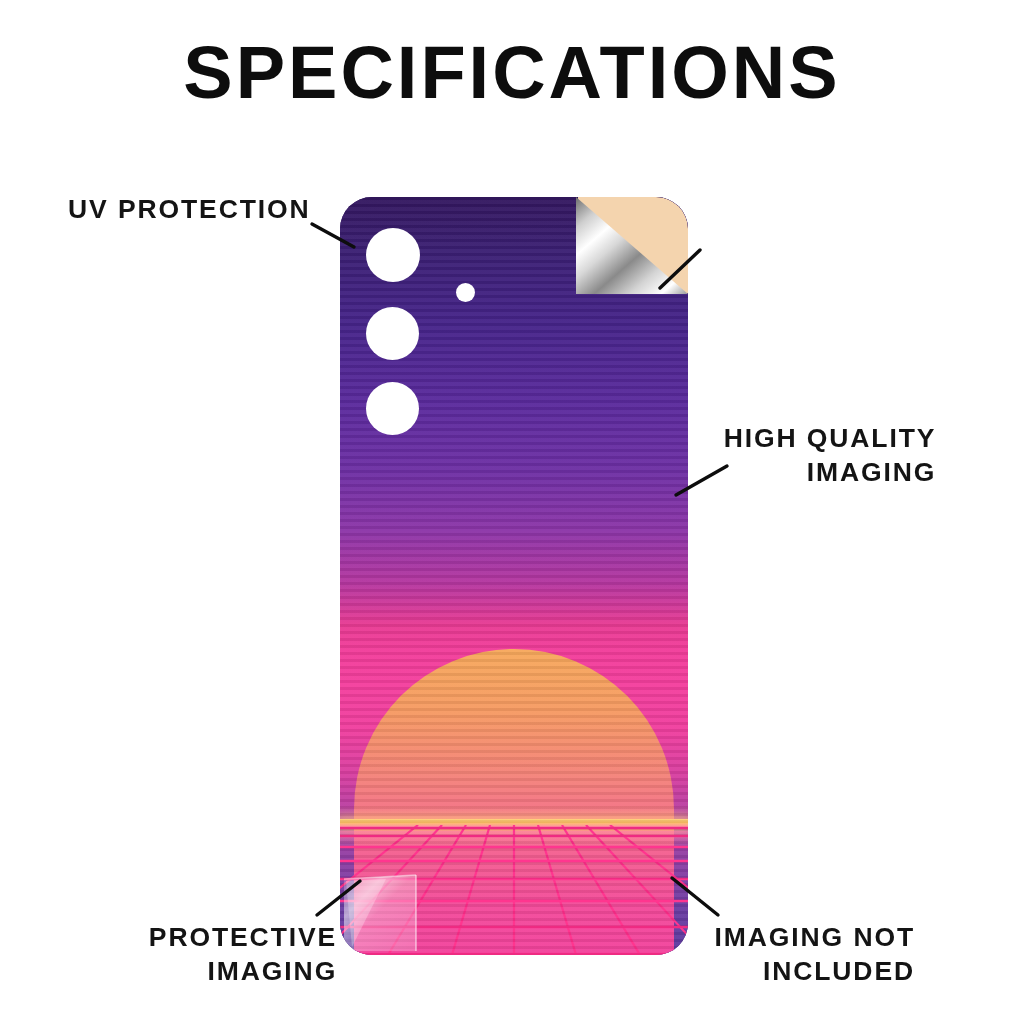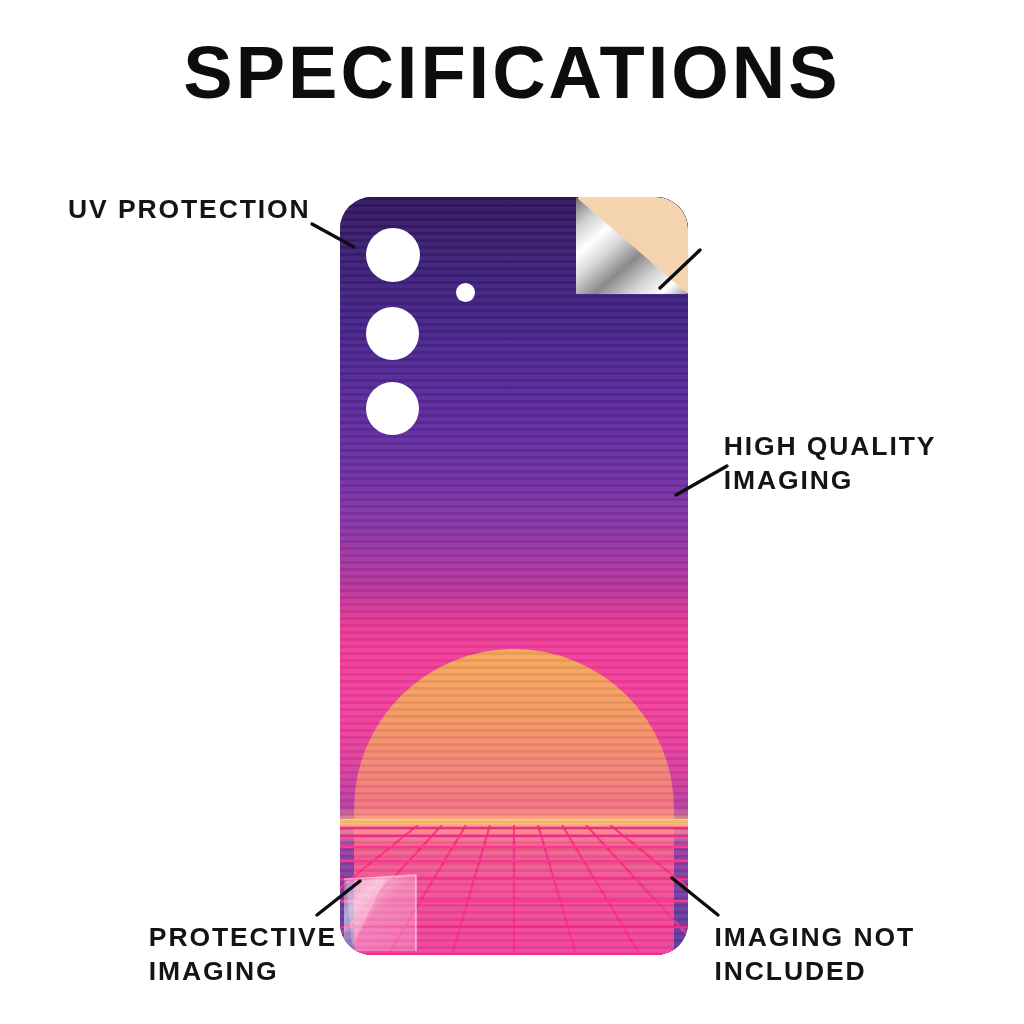--- a/index.html
+++ b/index.html
@@ -29,25 +29,25 @@
     position:absolute;
     font-size:26.5px;
     font-weight:bold;
     letter-spacing:1.9px;
     color:#141414;
     line-height:1.28;
     white-space:nowrap;
   }
   .label.l-uv{left:68px;top:193px;text-align:left;}
   .label.l-3m{left:703px;top:210px;text-align:left;}
-  .label.l-hq{left:728px;top:422px;text-align:center;margin-top:8px;}
+  .label.l-hq{left:728px;top:422px;text-align:center;}
   .label.l-pl{left:148px;top:921px;text-align:center;}
   .label.l-dni{left:720px;top:921px;text-align:center;}
   .label .l2{display:block;}
-  .label.l-hq .l2, .label.l-pl .l2, .label.l-dni .l2{text-align:left;}
+  .label.l-hq .l2, .label.l-pl .l2, .label.l-dni .l2{text-align:right;}
 
   
   .leaders{position:absolute;left:0;top:0;width:1024px;height:1024px;}
 
   
   .phone{
     position:absolute;
     left:340px;top:197px;
     width:348px;height:758px;
     border-radius:32px;

